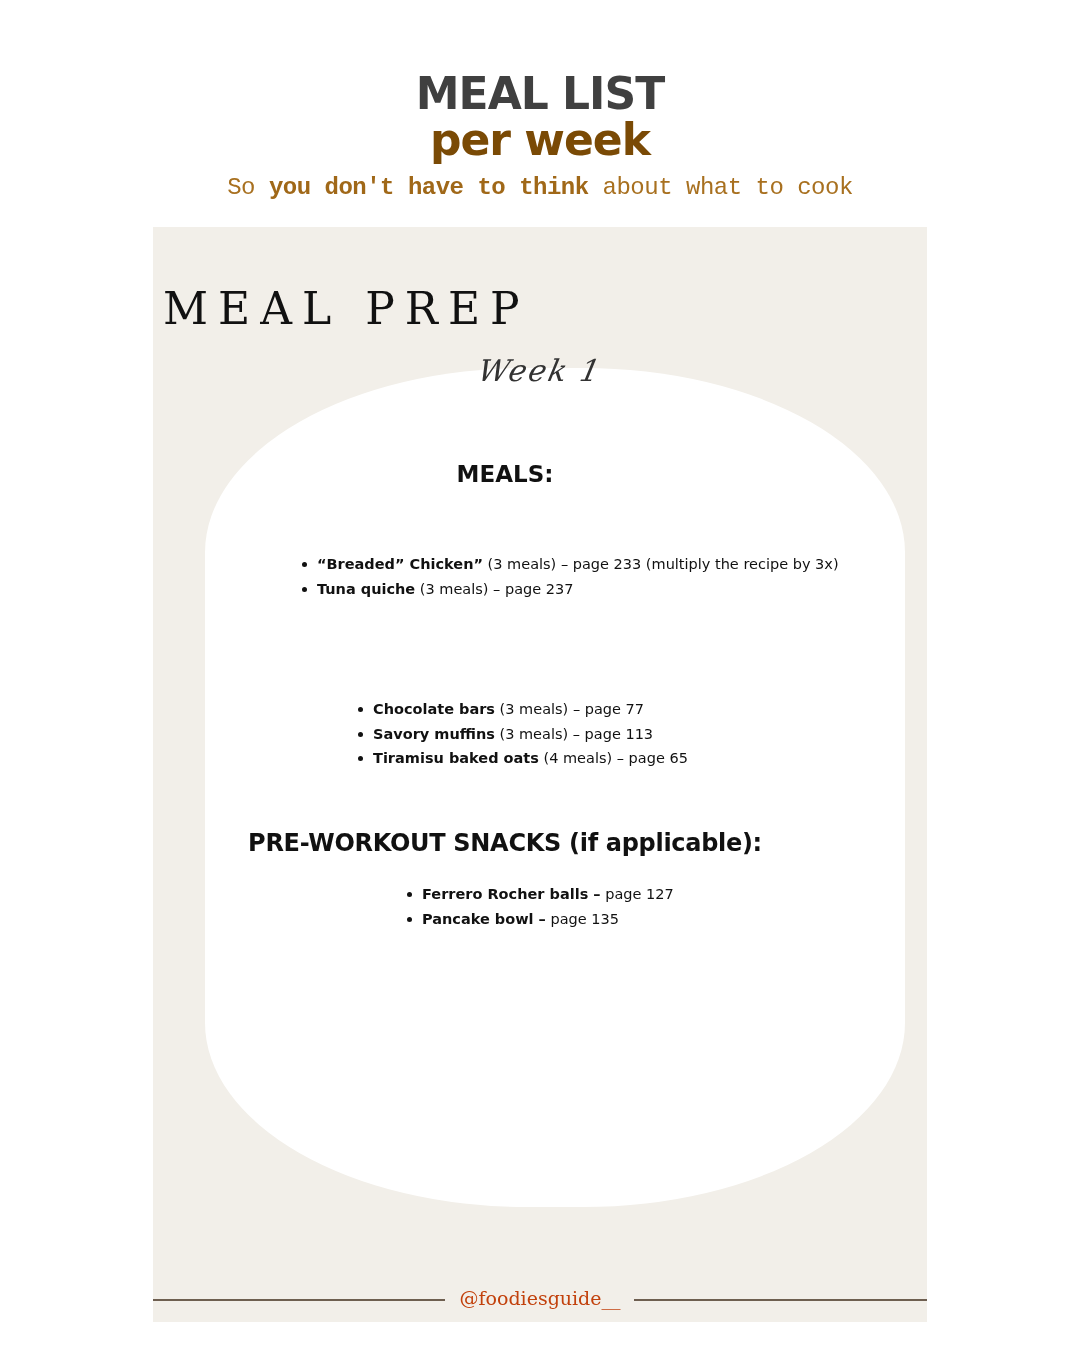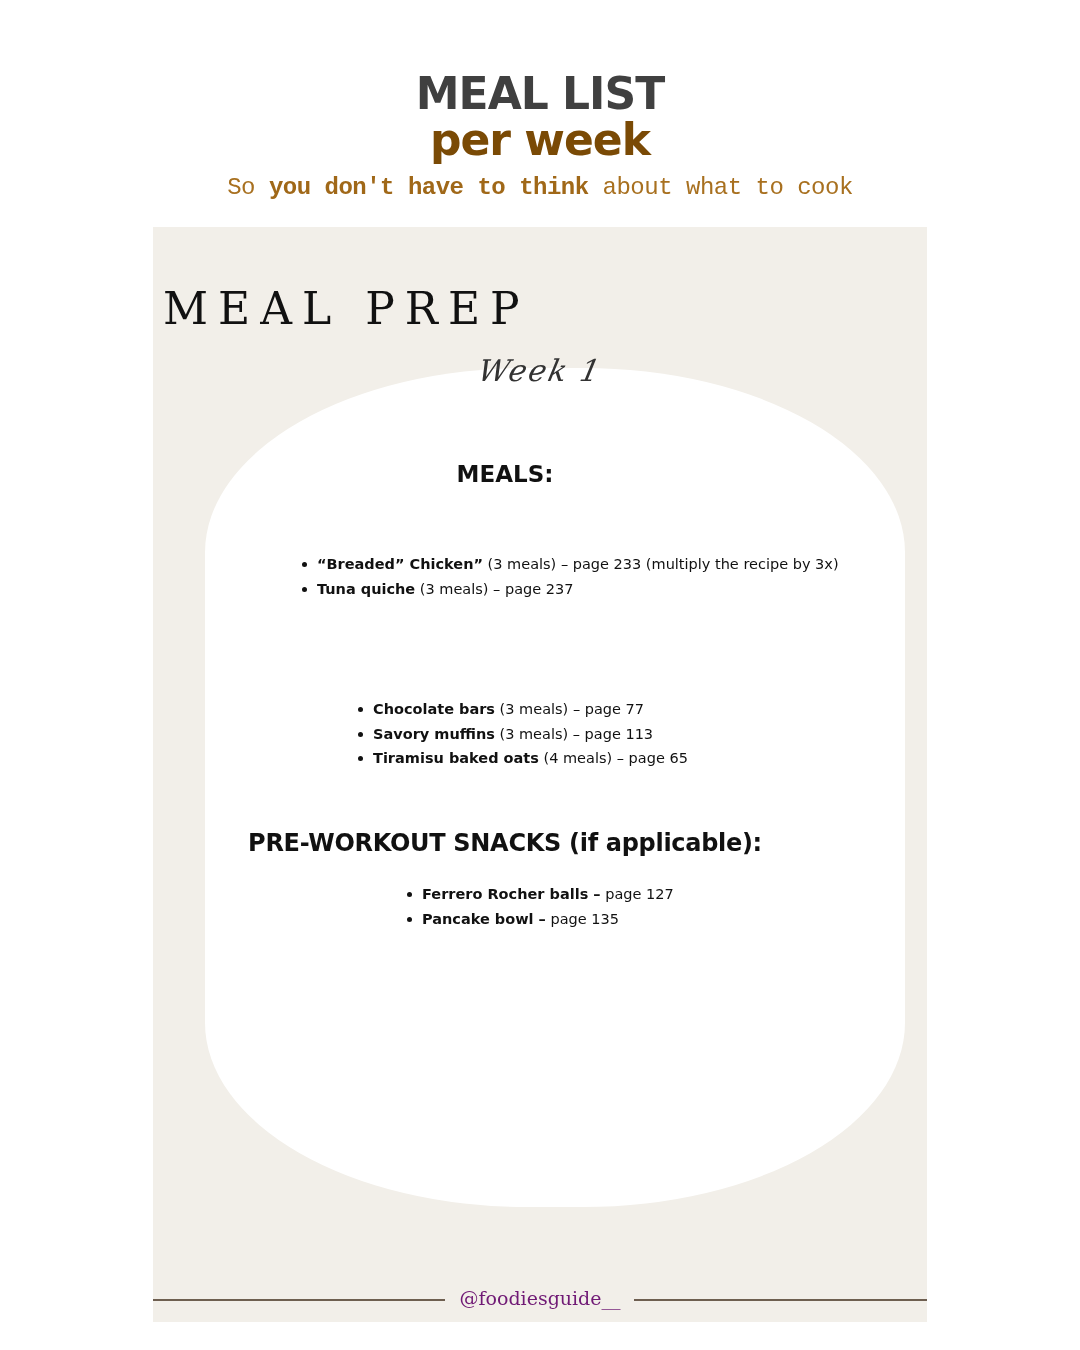--- a/index.html
+++ b/index.html
@@ -81,21 +81,21 @@
     }
     .list .b { font-weight: bold; }
 
     .footer-line {
       position: absolute; top: 1072px; height: 2px; background: #6e5f50;
     }
     .handle {
       position: absolute; top: 1056px; left: 0; width: 774px;
       text-align: center;
       font-family: "DejaVu Serif", serif;
-      font-size: 19px; color: #701a75; line-height: 30px;
+      font-size: 19px; color: #c2410c; line-height: 30px;
     }
   </style>
 </head>
 <body>
 
 <div class="header">
   <div class="title-line1">MEAL LIST</div>
   <div class="title-line2">per week</div>
   <div class="subtitle"><span>So </span><b>you don't have to think</b><span> about what to cook</span></div>
 </div>

